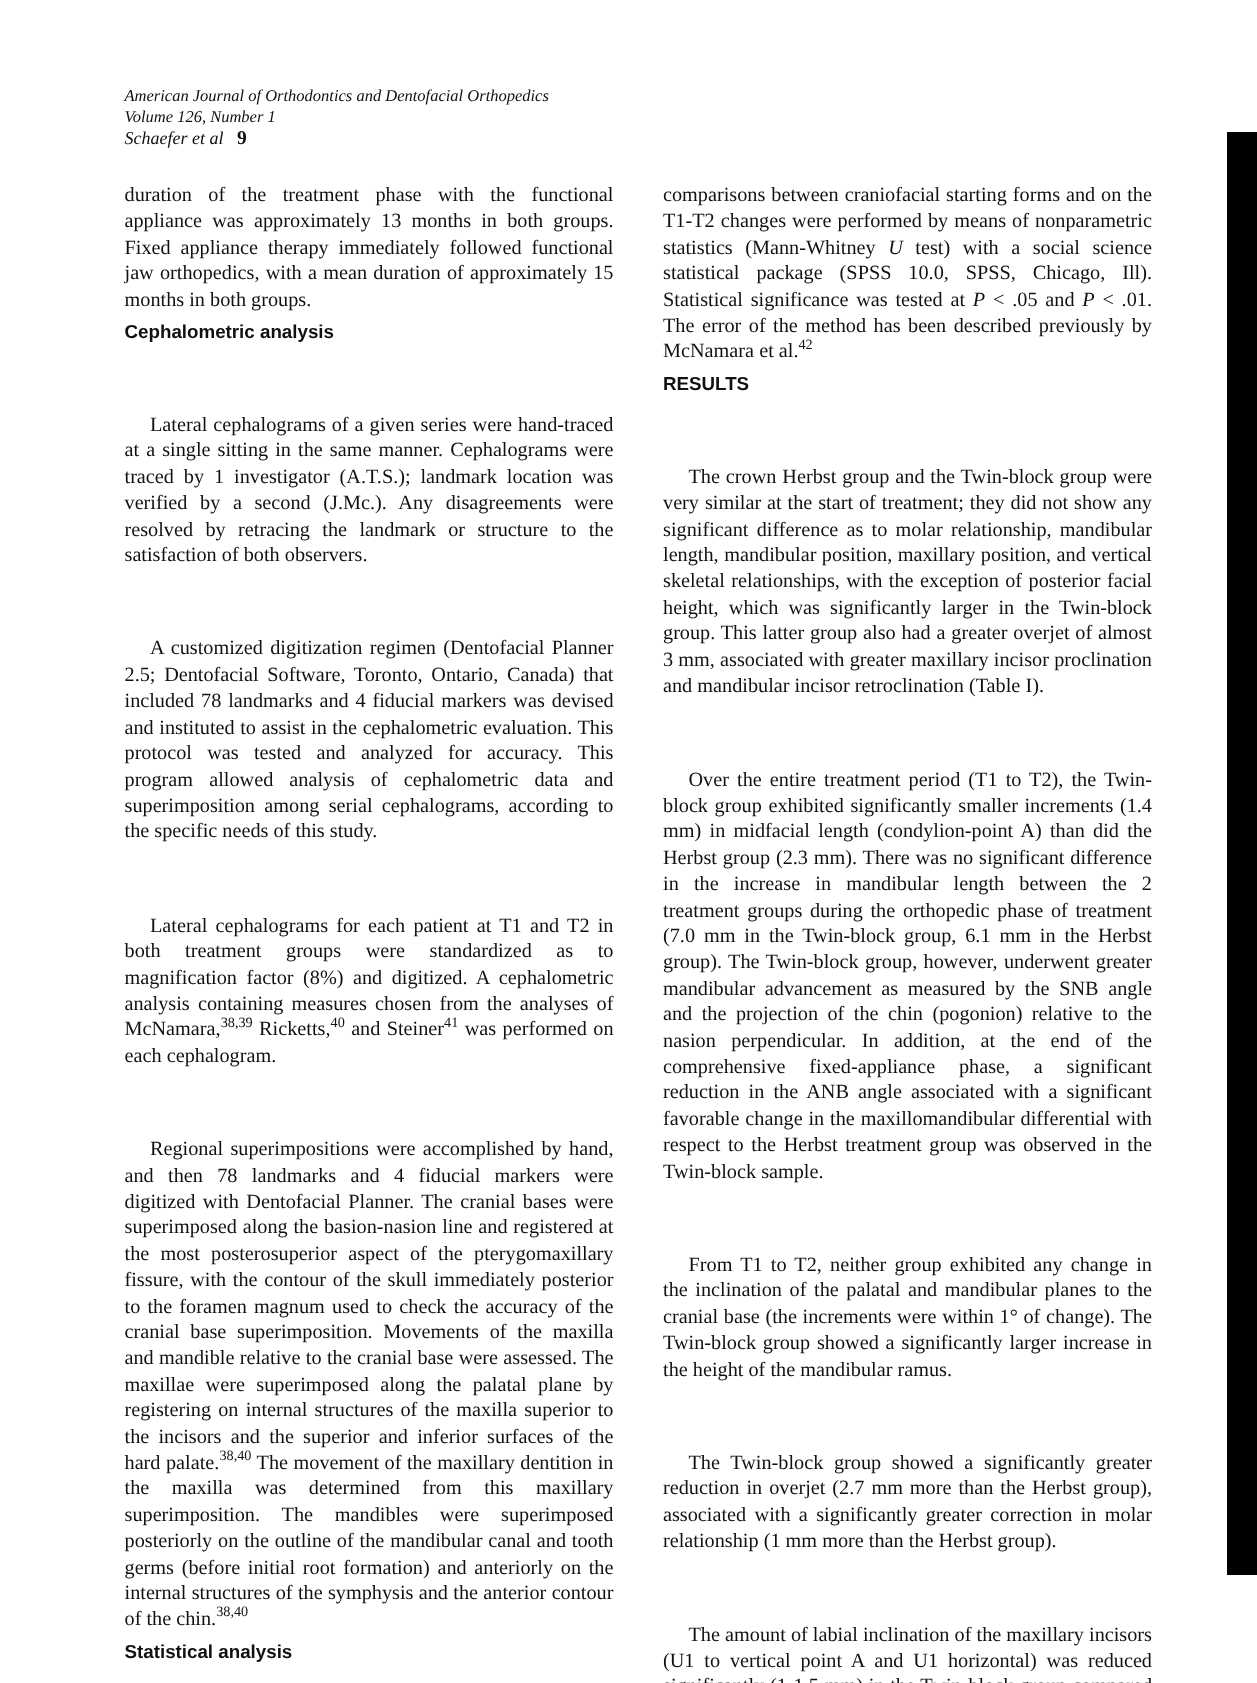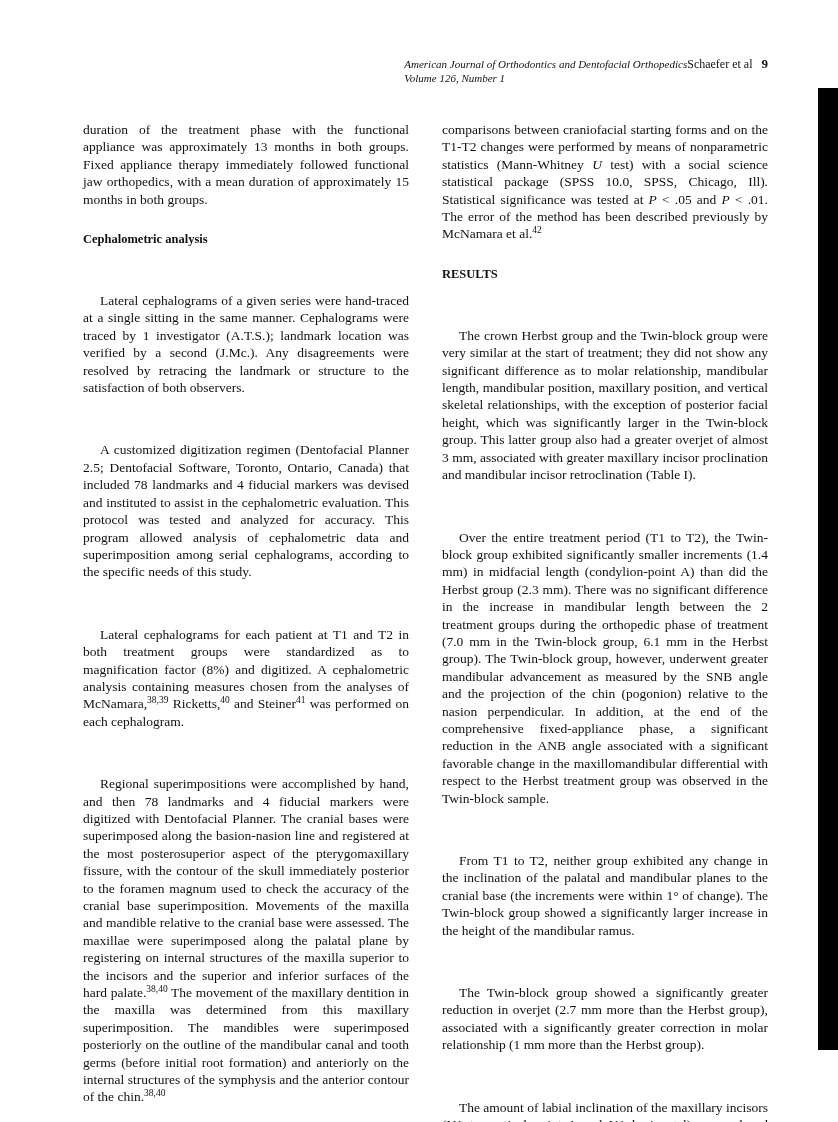--- a/index.html
+++ b/index.html
@@ -15,34 +15,36 @@
     font-family: "Liberation Serif", serif;
     color: #111111;
     overflow: hidden;
   }
   .page-header {
     position: absolute;
     left: 83px;
     top: 57px;
     width: 685px;
     display: flex;
-    justify-content: flex-end;
+    justify-content: center;
     align-items: flex-start;
+    flex-direction: column;
   }
   .journal-info {
     font-style: italic;
     font-size: 11px;
     line-height: 14px;
   }
   .running-head {
     font-size: 12px;
     line-height: 14px;
     white-space: nowrap;
   }
   .running-head .authors {
+    font-style: italic;
   }
   .running-head .page-number {
     font-weight: bold;
     font-style: normal;
     font-size: 13px;
     margin-left: 6px;
   }
   .columns {
     position: absolute;
     left: 83px;
@@ -67,25 +69,25 @@
   }
   .para sup {
     font-size: 9.5px;
     line-height: 0;
     vertical-align: super;
   }
   .para i {
     font-style: italic;
   }
   .section-heading {
-    font-family: Liberation Serif, serif;
+    font-family: Liberation Sans, sans-serif;
     font-weight: bold;
     font-size: 12.5px;
     line-height: 15px;
-    margin: 24px 0 9px 0;
+    margin: 6px 0 9px 0;
     color: #111111;
   }
   .edge-bar {
     position: absolute;
     right: 0;
     top: 88px;
     width: 20px;
     height: 962px;
     background: #000000;
   }

